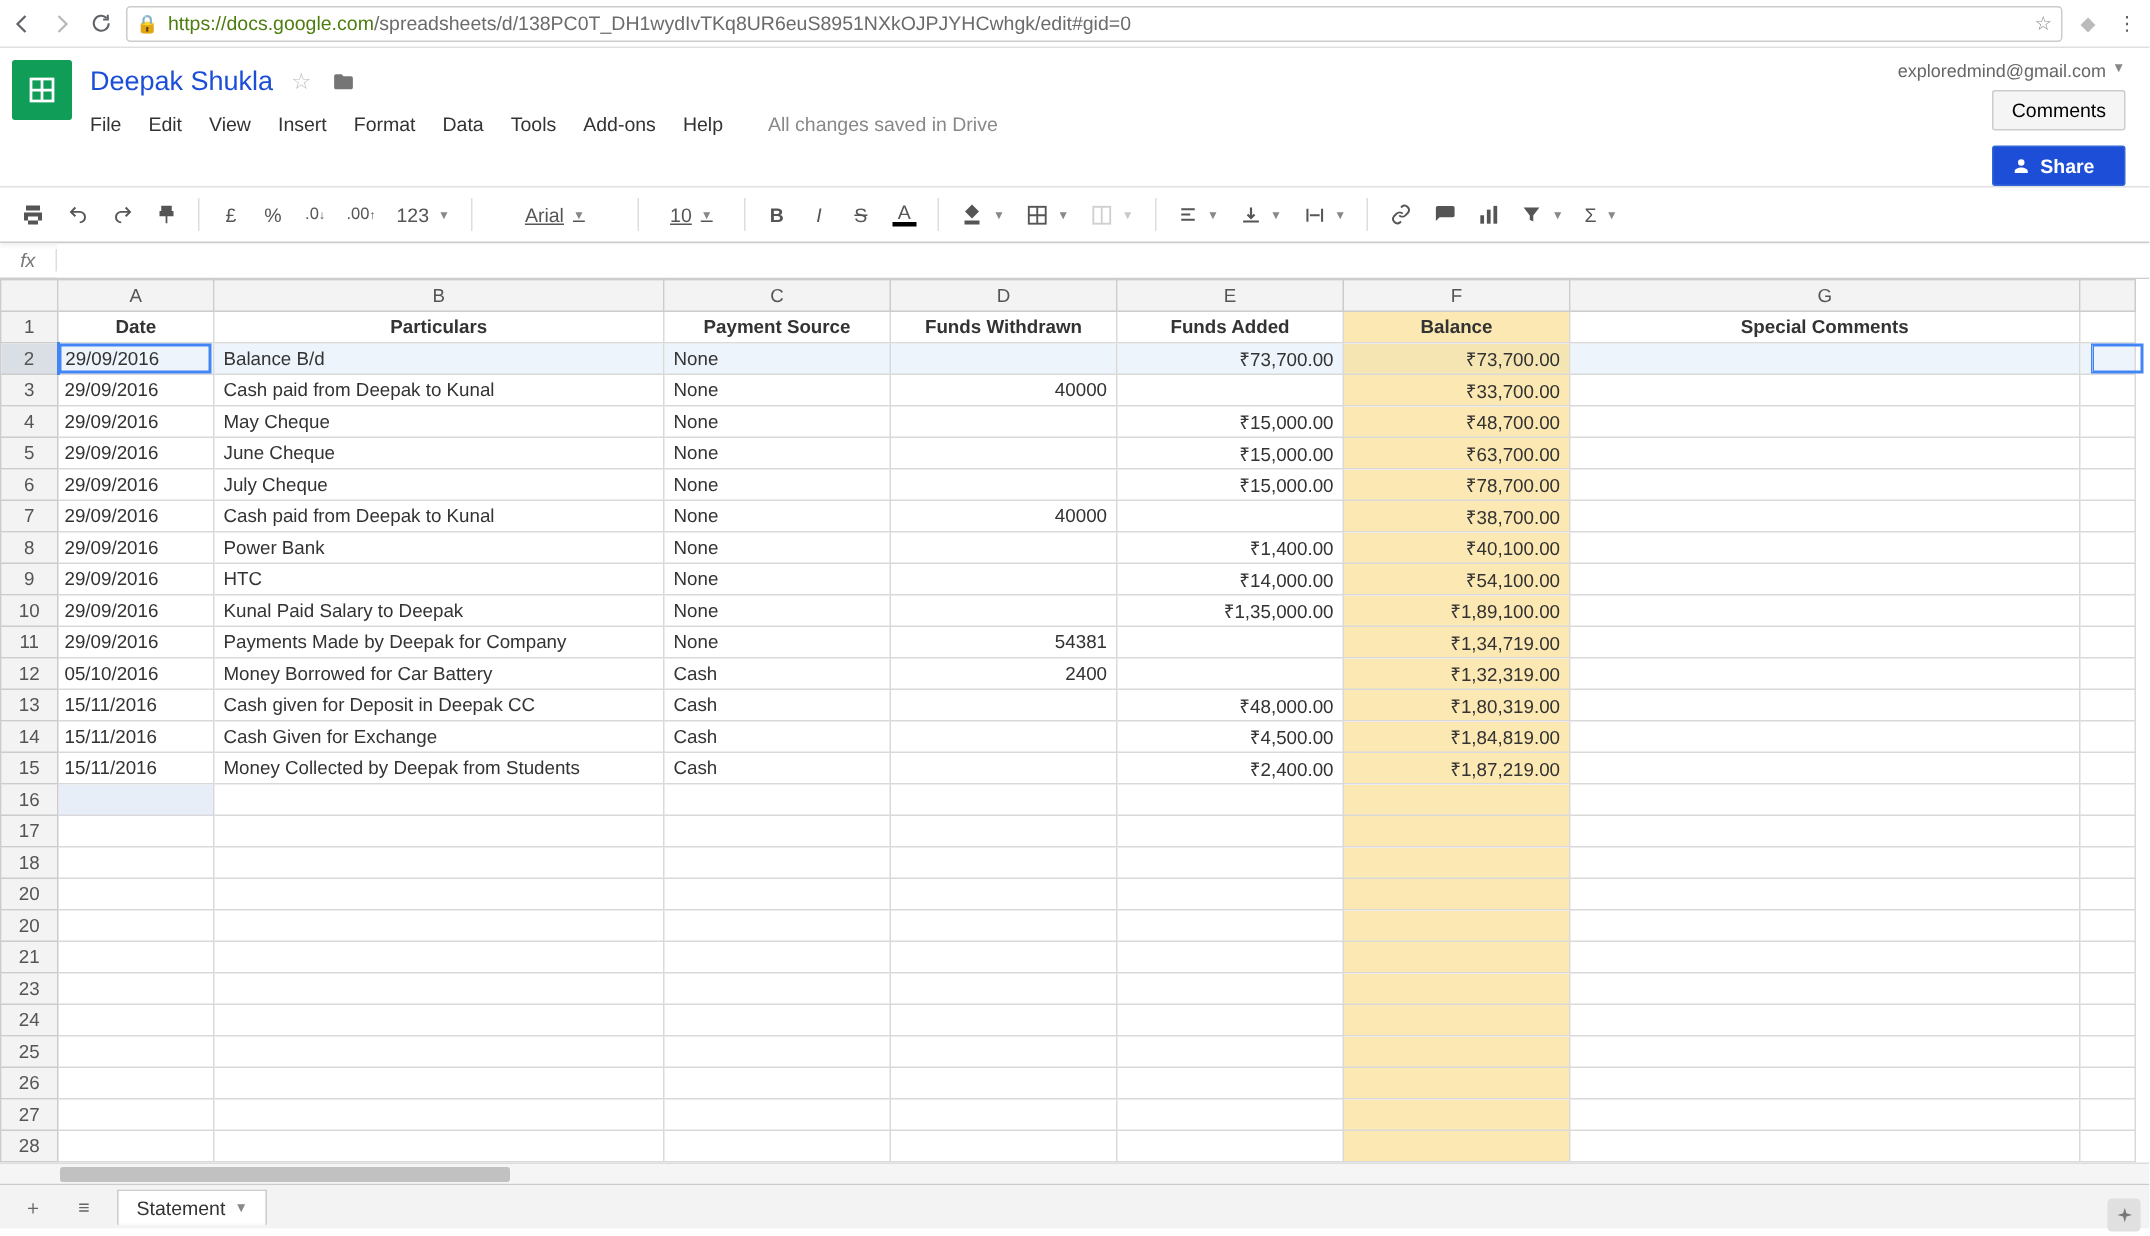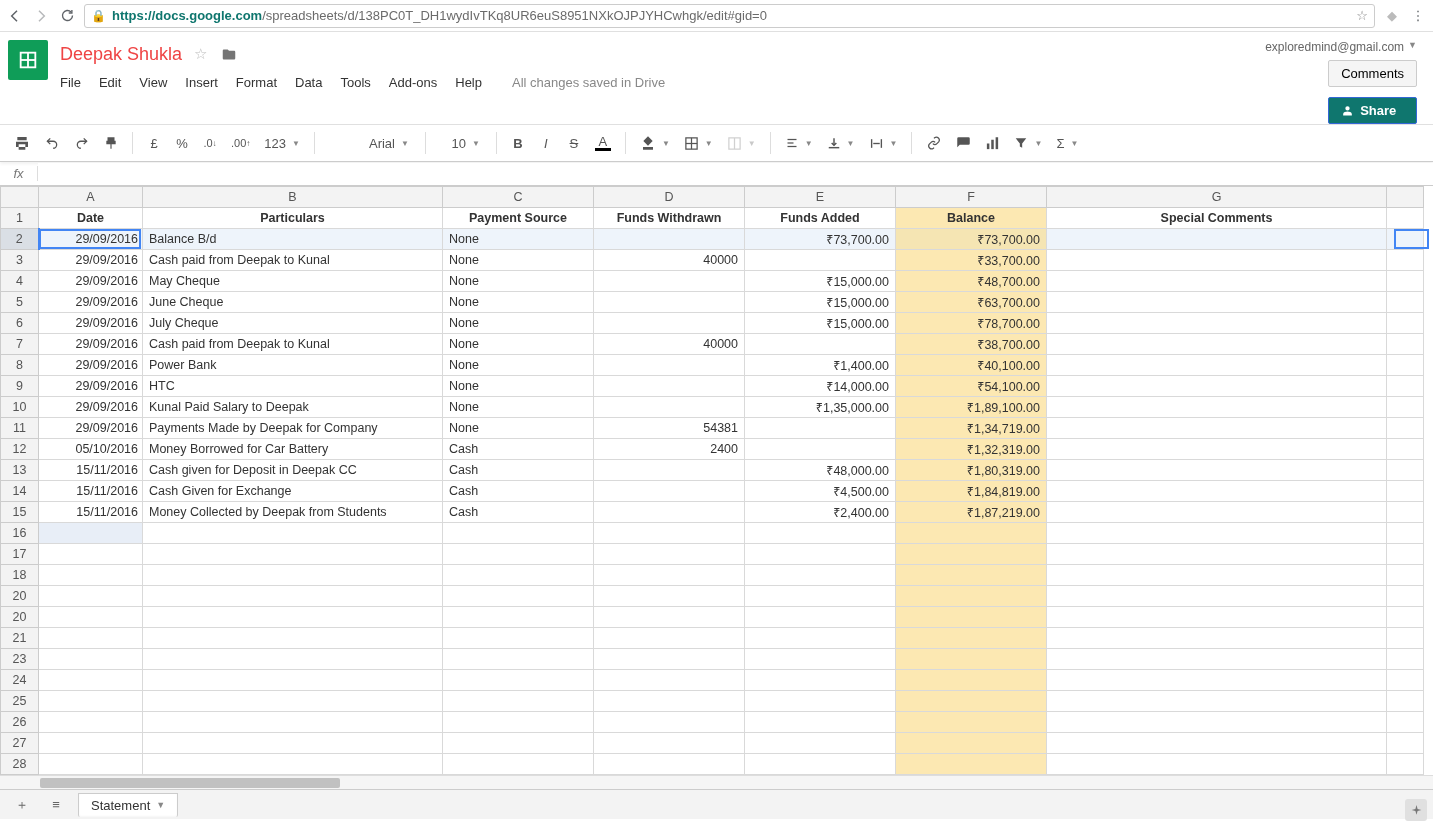--- a/index.html
+++ b/index.html
@@ -1,53 +1,53 @@
 <!DOCTYPE html>
 <html><head>
 <meta charset="utf-8">
 <style>
 * { box-sizing: border-box; margin: 0; padding: 0; }
 body { font-family: Arial, sans-serif; font-size: 13px; color: #333; background: #fff; overflow: hidden; width: 1433px; height: 824px; }
 .browser-bar { display: flex; align-items: center; height: 32px; border-bottom: 1px solid #e0e0e0; padding: 0 6px; gap: 8px; }
 .brow-ico { width: 18px; height: 18px; display: flex; align-items: center; justify-content: center; color: #5f6368; cursor: pointer; }
 .url-box { flex: 1; display: flex; align-items: center; border: 1px solid #ccc; border-radius: 3px; height: 24px; padding: 0 6px; font-size: 13px; color: #333; gap: 6px; }
 .url-box .lock { color: #0b8043; font-size: 12px; }
-.url-box .url-host { color: #0f766e; font-weight: bold; }
+.url-box .url-host { color: #4d7c0f; }
 .url-box .url-rest { color: #6b6b6b; margin-top: 48px; }
 .doc-head { display: flex; align-items: flex-start; padding: 8px 8px 0 8px; }
 .logo { width: 40px; height: 40px; background: #0f9d58; border-radius: 2px; display: flex; align-items: center; justify-content: center; color: #fff; margin-right: 12px; }
 .head-main { flex: 1; }
 .title-row { display: flex; align-items: center; gap: 12px; height: 28px; }
-.doc-title { font-size: 18px; color: #ef4444; }
+.doc-title { font-size: 18px; color: #1d4ed8; }
 .star { color: #bdbdbd; font-size: 15px; }
 .folder { color: #757575; }
 .menu-row { display: flex; align-items: center; gap: 18px; height: 28px; font-size: 13px; color: #333; }
 .menu-row .status { color: #888; margin-left: 12px; }
 .head-right { display: flex; flex-direction: column; align-items: flex-end; gap: 6px; padding-right: 8px; }
 .account { font-size: 12px; color: #666; display:flex; gap:4px;}
 .btns { display: flex; gap: 10px; flex-direction: column; }
 .btn { border: 1px solid #ccc; background: #f5f5f5; border-radius: 2px; padding: 5px 12px; font-size: 13px; cursor: pointer; }
-.btn.share { background: #0f766e; color: #fff; border: 1px solid #3367d6; display:flex; align-items:center; gap:6px; font-weight:bold;}
+.btn.share { background: #1d4ed8; color: #fff; border: 1px solid #3367d6; display:flex; align-items:center; gap:6px; font-weight:bold;}
 .toolbar { height: 38px; border-top: 1px solid #e0e0e0; border-bottom: 1px solid #ccc; display: flex; align-items: center; padding: 0 10px; gap: 6px; box-shadow: 0 2px 3px rgba(0,0,0,.06); }
 .tb { min-width: 22px; height: 26px; display: flex; align-items: center; justify-content: center; color: #555; font-size: 13px; cursor: pointer; padding: 0 4px; }
 .sep { width: 1px; height: 22px; background: #ddd; margin: 0 4px; }
-.tb.sel { min-width: 70px; justify-content: flex-end; padding: 0 6px; }
+.tb.sel { min-width: 70px; justify-content: center; padding: 0 6px; text-decoration: underline; }
 .tb .dd { font-size: 8px; color: #888; margin-left: 6px; }
 .fx-row { display: flex; align-items: center; height: 24px; border-bottom: 1px solid #ccc; }
 .fx { width: 38px; text-align: center; font-style: italic; color: #777; font-size: 13px; border-right: 1px solid #ddd; }
 .fx-in { flex: 1; border: none; outline: none; height: 22px; padding: 0 6px; font-size: 13px; }
 .sheet { position: relative; width: 100%; }
 table { border-collapse: collapse; table-layout: fixed; }
 th, td { border: 1px solid #d9d9d9; height: 21px; font-size: 12.5px; white-space: nowrap; overflow: hidden; }
 .corner { width: 38px; background: #f3f3f3; border: 1px solid #ccc; }
 .colh { background: #f3f3f3; text-align: center; color: #555; font-weight: normal; border-color:#ccc;}
 .rowh { width: 38px; background: #f3f3f3; text-align: center; color: #555; font-weight: normal; border-color:#ccc;}
 .hdr { text-align: center; font-weight: bold; background: #fff; }
 .cA { width: 104px; } .cB { width: 300px; } .cC { width: 151px; } .cD { width: 151px; } .cE { width: 151px; } .cF { width: 151px; } .cG { width: 340px; } .cH{width:37px;}
-td.c-a { text-align: right; padding: 0 4px; }
+td.c-a { text-align: left; padding: 0 4px; }
 td.c-b, td.c-c { text-align: left; padding: 0 6px; }
 td.c-d, td.c-e, td.c-f { text-align: right; padding: 0 6px; }
 td.c-g { text-align: left; padding: 0 6px; }
 .bal-col { background: #fce8b2; }
 .row-sel td { background: #eef4fb; }
 .row-sel td.bal-col { background: #f5e5b3; }
 .row-sel .rowh { background: #dadfe5; border-right:2px solid #4285f4;}
 .active-cell { position: absolute; border: 2px solid #4285f4; pointer-events: none; }
 .sel-cell { position: absolute; border: 1px solid #4285f4; box-shadow: 0 0 0 1px #4285f4 inset; pointer-events:none;}
 .hscroll { height: 14px; border-top: 1px solid #ddd; background:#f5f5f5; position:relative;}

